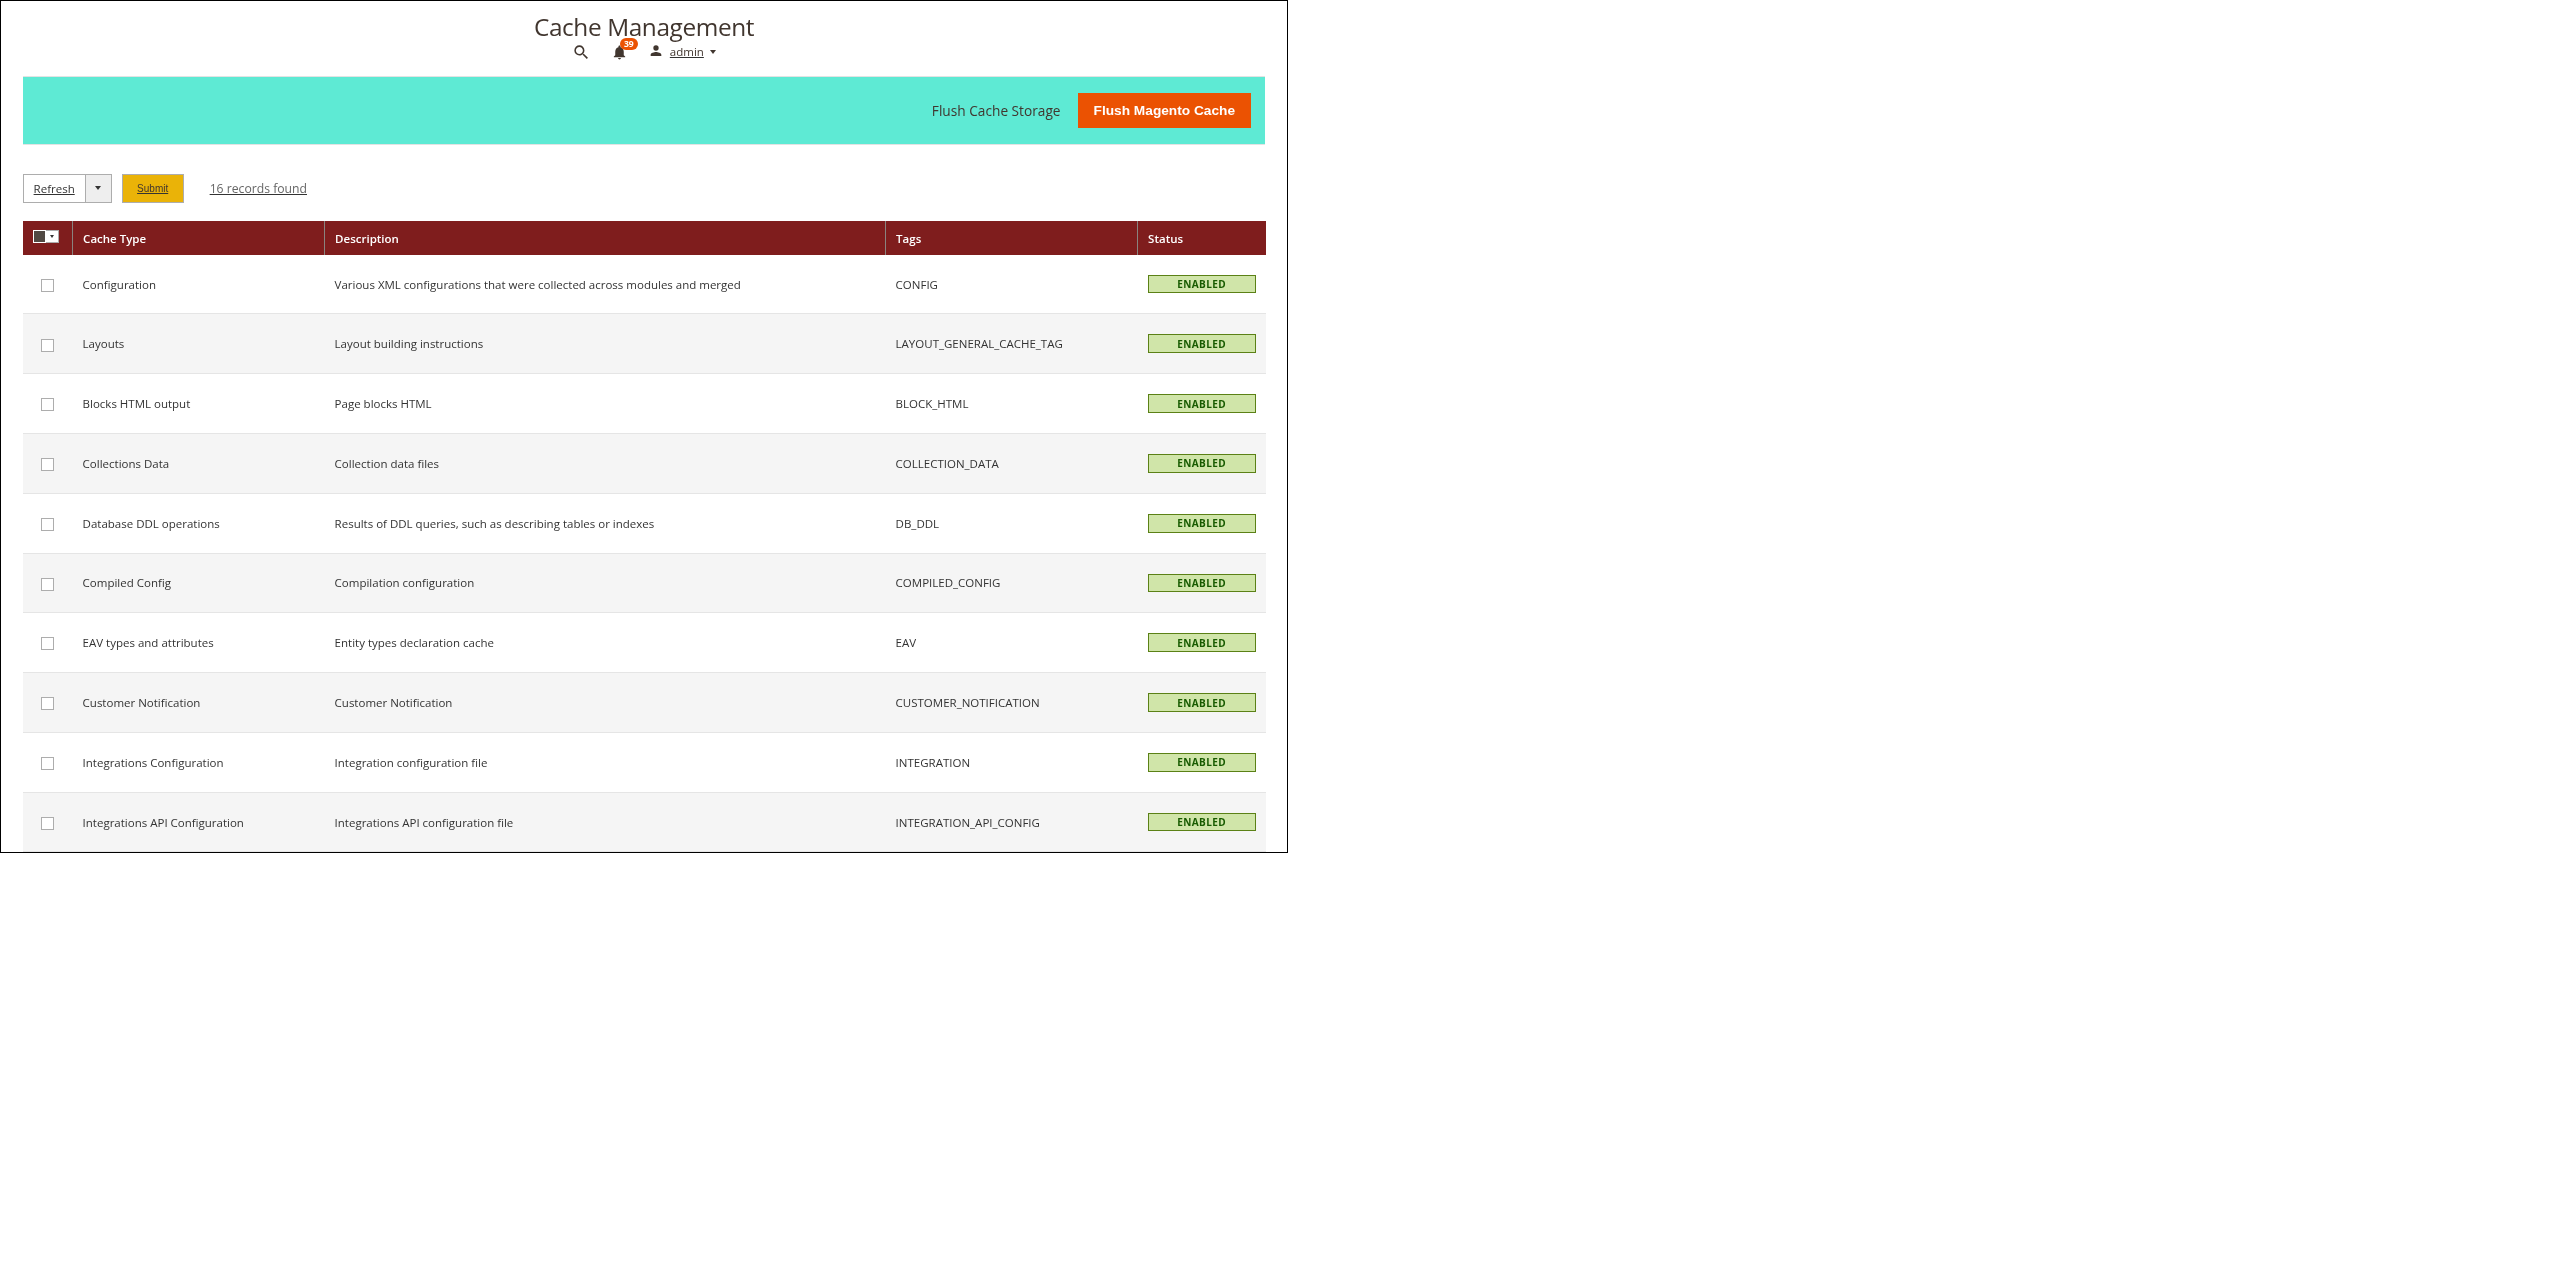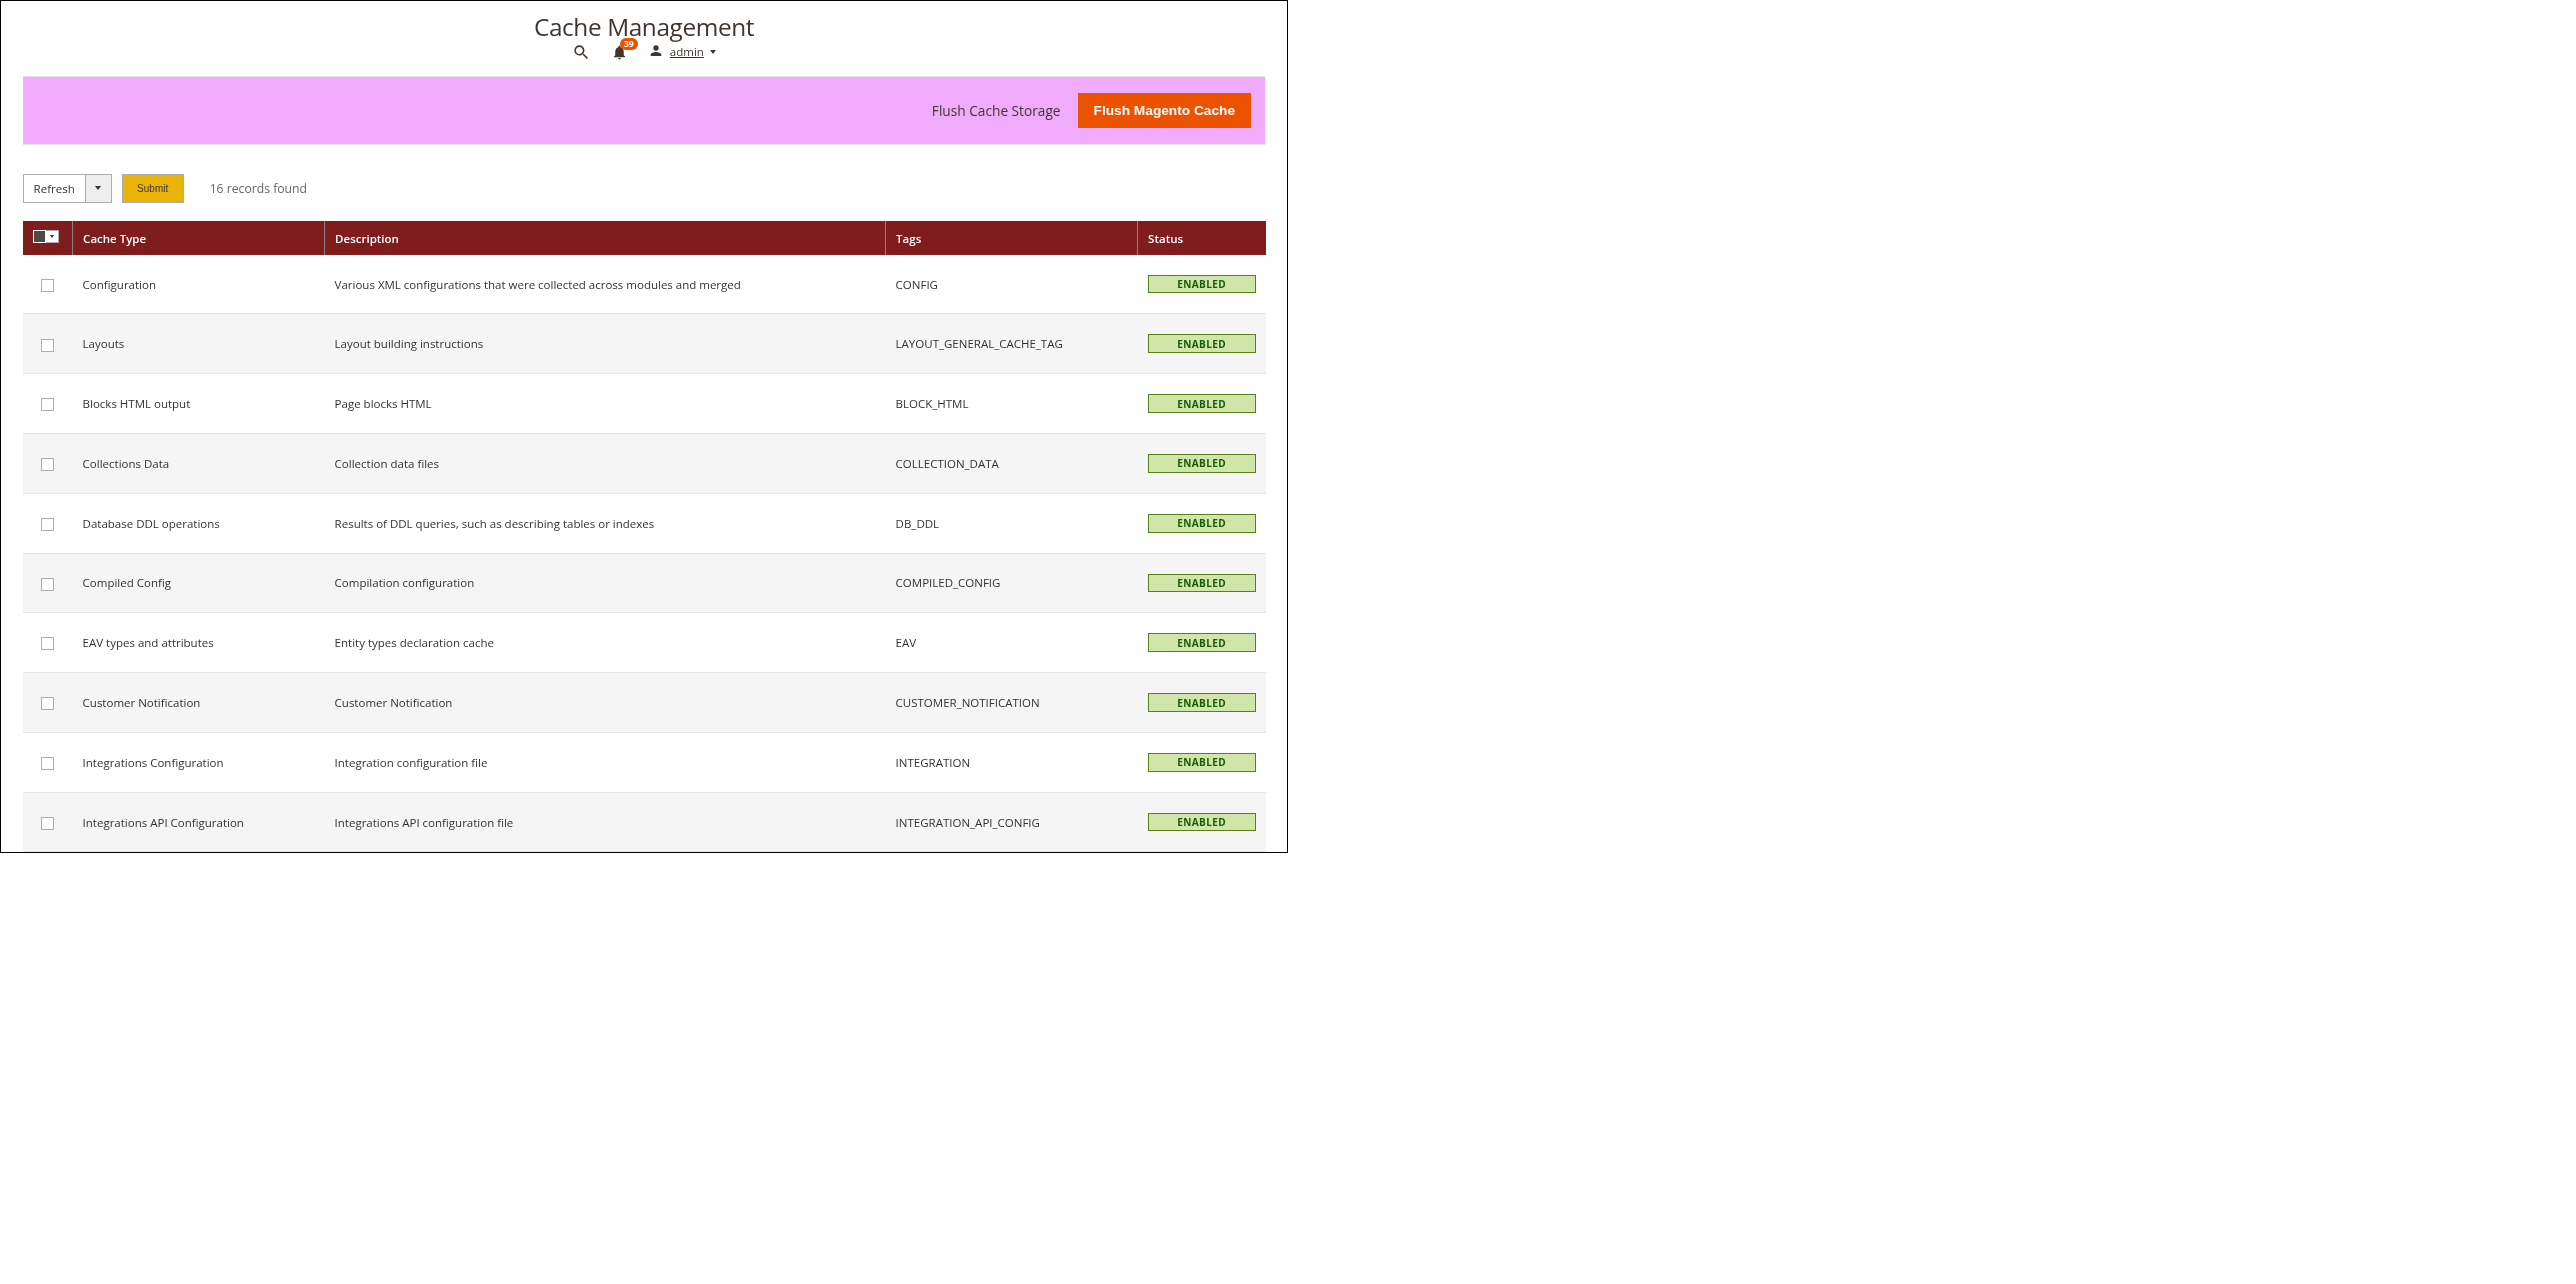--- a/index.html
+++ b/index.html
@@ -52,21 +52,21 @@
   .user-name { font-size: 11.5px; color: #41362f; }
   .caret-down {
     width: 0; height: 0;
     border-left: 3.6px solid transparent;
     border-right: 3.6px solid transparent;
     border-top: 4.3px solid #41362f;
   }
 
   .action-bar {
     margin: 0 21.6px;
-    background: #f0abfc;
+    background: #5eead4;
     border: 0.7px solid #e3e3e3;
     border-left: none; border-right: none;
     display: flex;
     justify-content: flex-end;
     align-items: center;
     padding: 16px 14.4px;
     gap: 17px;
   }
   .action-link {
     font-size: 13.7px;
@@ -81,20 +81,21 @@
     padding: 10px 16px;
     border: none;
     cursor: pointer;
   }
 
   .controls-row {
     display: flex;
     align-items: center;
     padding: 29px 21.6px 13px 21.6px;
     gap: 10px;
+    text-decoration: underline;
   }
   .select-combo {
     display: flex;
     border: 0.7px solid #adadad;
     height: 29px;
     align-items: stretch;
   }
   .select-val {
     display: flex;
     align-items: center;

